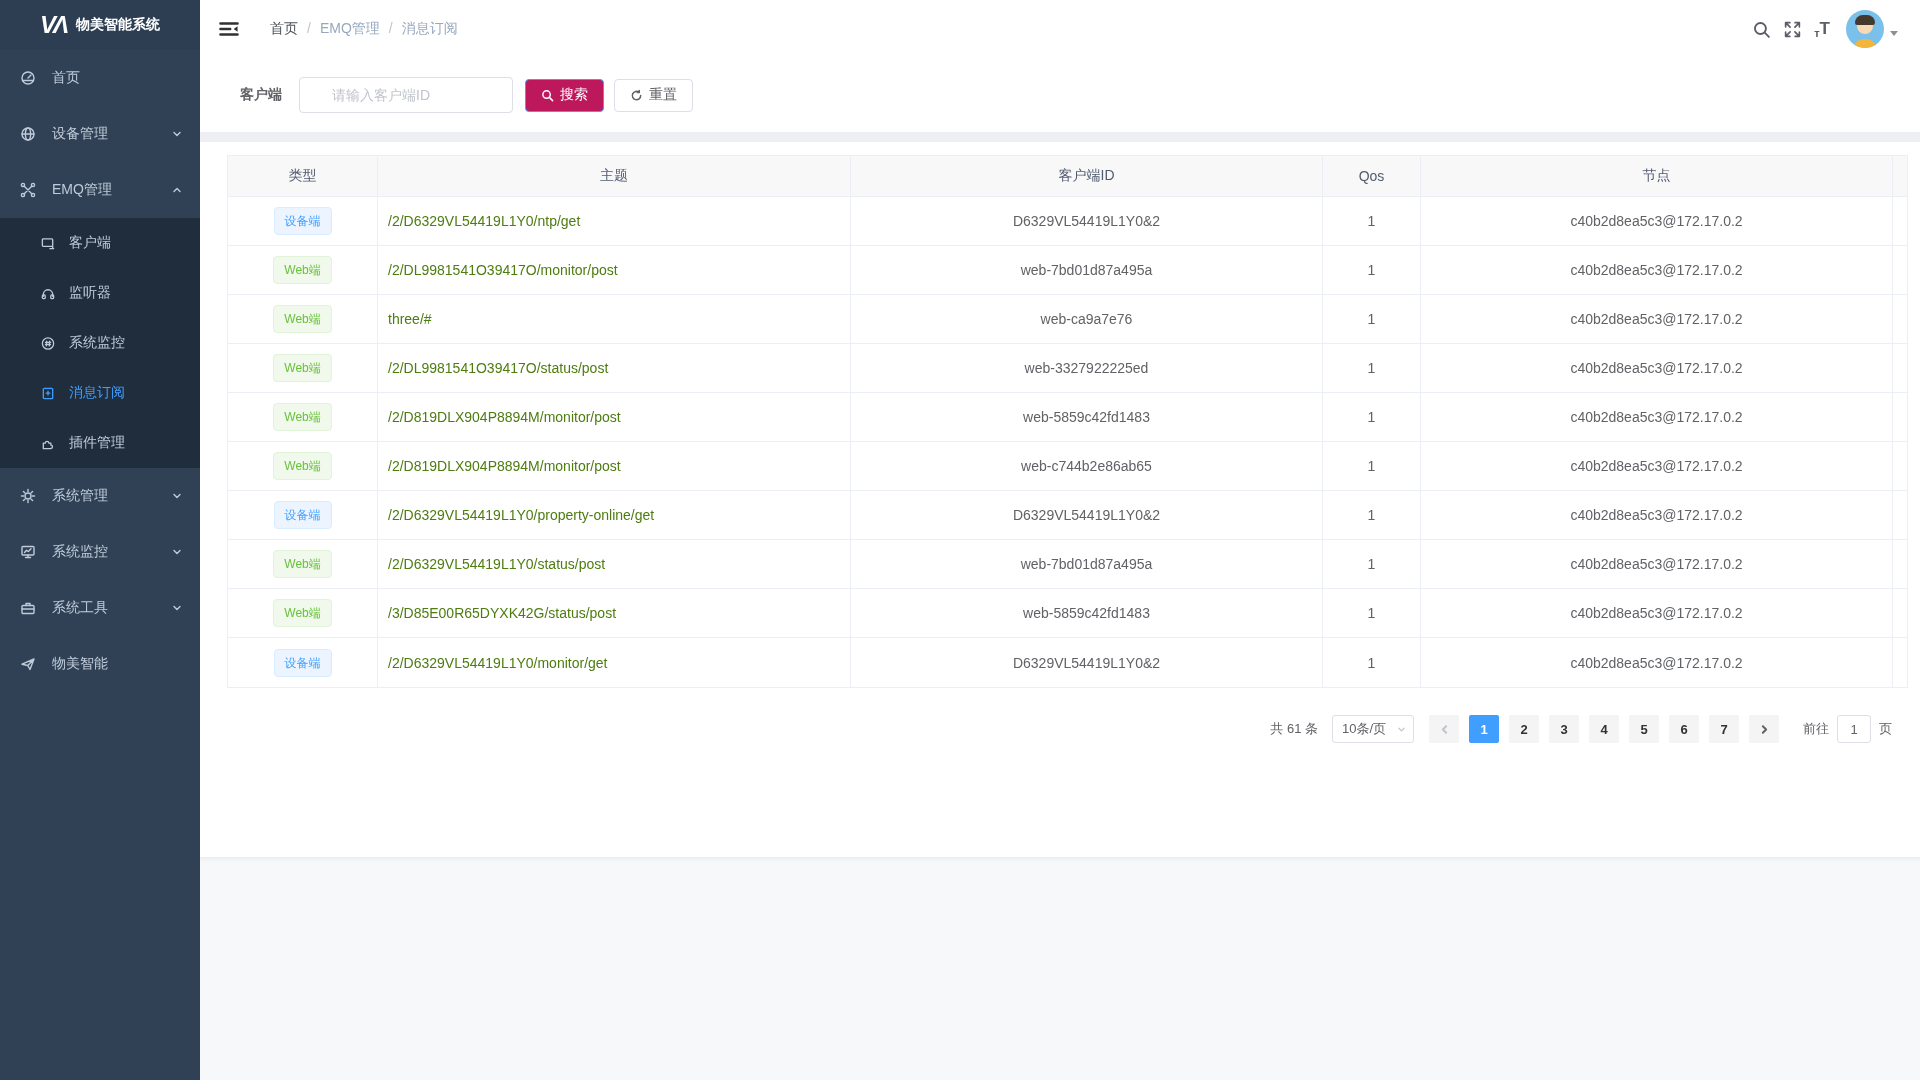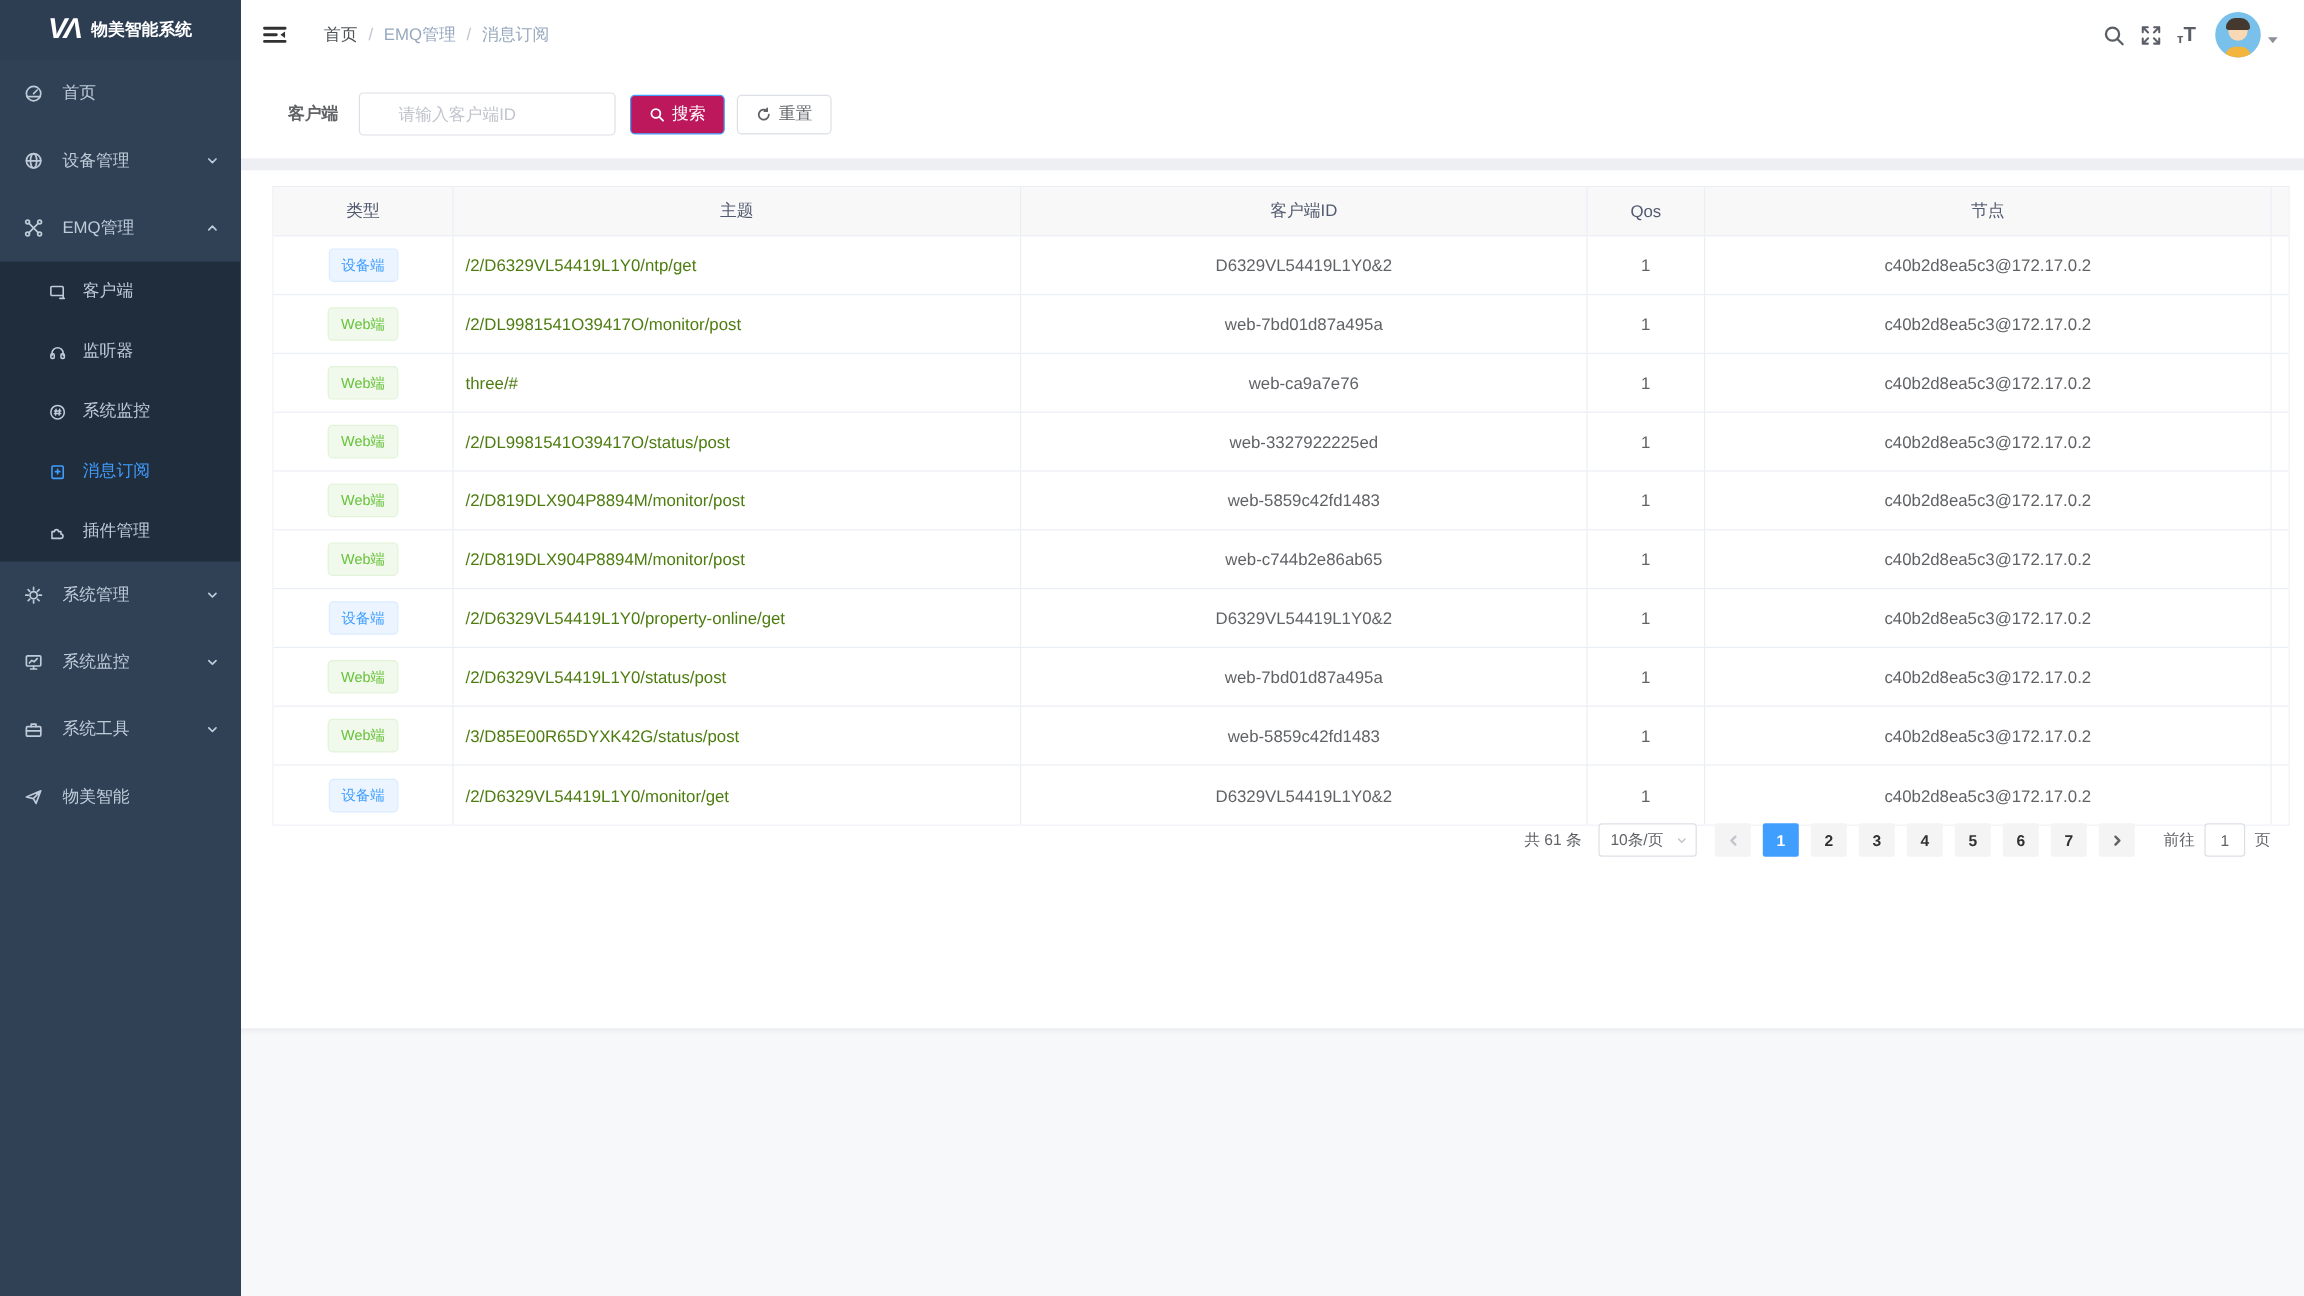--- a/index.html
+++ b/index.html
@@ -67,21 +67,21 @@
     border-bottom:1px solid #ebeef5; overflow:hidden; }
   .cell:last-child { border-right:none; }
   .tr:last-child .cell { border-bottom:none; }
   .cell.topic { justify-content:flex-start; padding-left:10px; font-weight:normal; color:#4d7c0f; }
   .cell.plain { color:#606266; }
   .tag { display:inline-block; height:28px; line-height:26px; padding:0 10px; font-size:12px; border-radius:4px; border:1px solid; }
   .tag-device { color:#409eff; background:#ecf5ff; border-color:#d9ecff; }
   .tag-web { color:#67c23a; background:#f0f9eb; border-color:#e1f3d8; }
 
   
-  .pagination { position:absolute; right:28px; top:544px; display:flex; align-items:center; font-size:13px; color:#606266; }
+  .pagination { position:absolute; right:28px; top:573px; display:flex; align-items:center; font-size:13px; color:#606266; }
   .pg-total { margin-right:14px; }
   .pg-select { width:82px; height:28px; border:1px solid #dcdfe6; border-radius:3px; display:flex; align-items:center;
     justify-content:space-between; padding:0 7px 0 9px; color:#606266; cursor:pointer; background:#fff; margin-right:10px; }
   .pg-select .sel-arrow { width:9px; height:9px; color:#c0c4cc; }
   .pg-btn { min-width:30px; height:28px; margin:0 5px; background:#f4f4f5; border-radius:2px; display:flex;
     align-items:center; justify-content:center; font-weight:bold; color:#303133; cursor:pointer; }
   .pg-btn.active { background:#409eff; color:#fff; }
   .pg-arrow { color:#606266; }
   .pg-arrow.disabled { color:#c0c4cc; cursor:not-allowed; }
   .pg-arrow .a-ic { width:11px; height:11px; stroke-width:2; }

